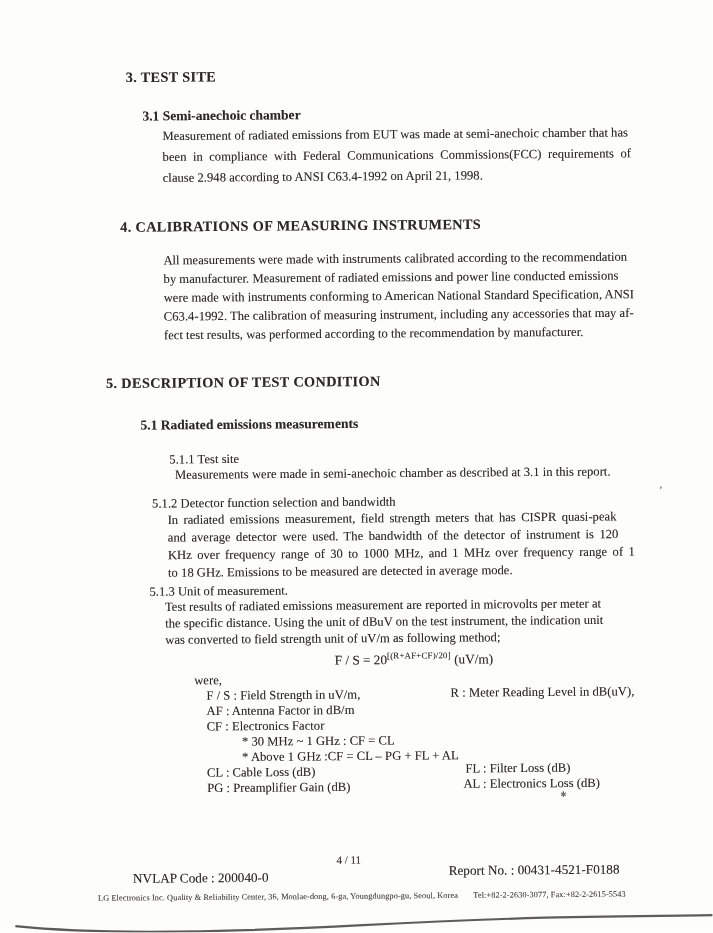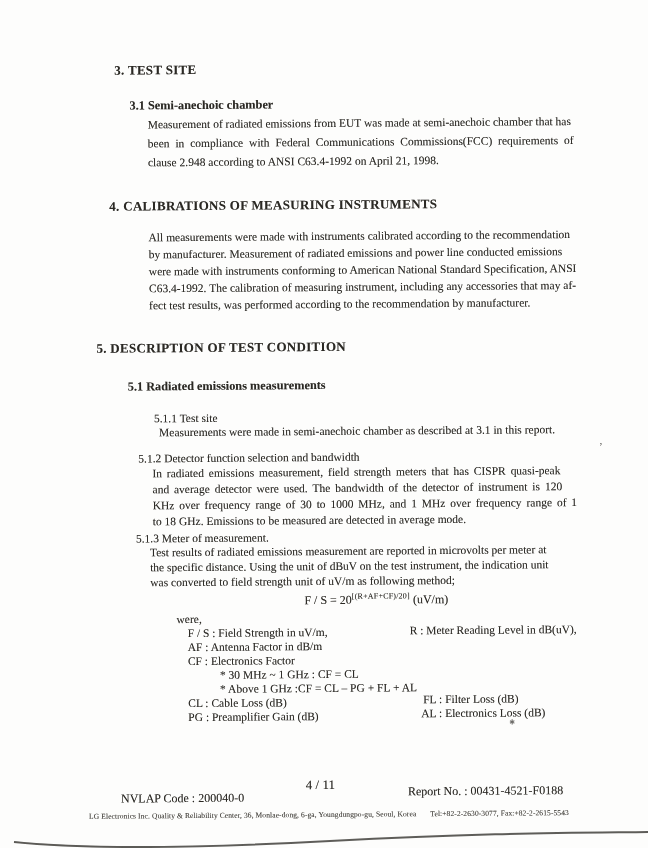--- a/index.html
+++ b/index.html
@@ -17,21 +17,21 @@
     transform-origin:324px 424px;
   }
   .abs{position:absolute;white-space:nowrap;text-shadow:0 0 .6px rgba(30,30,30,.35);}
   .h1{font-size:13px;font-weight:bold;letter-spacing:.3px;}
   .h2{font-size:12.3px;font-weight:bold;}
   .h3{font-size:11.5px;}
   .bd{font-size:11.5px;}
   .formula{font-size:12px;}
   .formula sup{font-size:8px;letter-spacing:.2px;}
   .defs{font-size:11.5px;}
-  .foot-page{font-size:13px;}
+  .foot-page{font-size:10px;}
   .foot-id{font-size:12px;}
   .foot-addr{font-size:7.5px;color:#45423c;letter-spacing:.1px;}
   .artifact{position:absolute;color:#3c3a36;}
   .edge-svg{position:absolute;left:0;top:0;pointer-events:none;}
 </style>
 </head>
 <body>
 
 <div class="page">
   <div class="tilt">
@@ -54,21 +54,21 @@
 
     <div class="abs h3" style="left:154px;top:411px;">5.1.1 Test site</div>
     <div class="abs bd" style="left:159px;top:425px;">Measurements were made in semi-anechoic chamber as described at 3.1 in this report.</div>
 
     <div class="abs h3" style="left:138px;top:451px;">5.1.2 Detector function selection and bandwidth</div>
     <div class="abs bd" style="left:152px;top:466px;word-spacing:2px;">In radiated emissions measurement, field strength meters that has CISPR quasi-peak</div>
     <div class="abs bd" style="left:152px;top:482px;word-spacing:2px;">and average detector were used. The bandwidth of the detector of instrument is 120</div>
     <div class="abs bd" style="left:152px;top:498px;word-spacing:2px;">KHz over frequency range of 30 to 1000 MHz, and 1 MHz over frequency range of 1</div>
     <div class="abs bd" style="left:152px;top:514px;">to 18 GHz. Emissions to be measured are detected in average mode.</div>
 
-    <div class="abs h3" style="left:135px;top:531px;">5.1.3 Meter of measurement.</div>
+    <div class="abs h3" style="left:135px;top:531px;">5.1.3 Unit of measurement.</div>
     <div class="abs bd" style="left:149px;top:545px;">Test results of radiated emissions measurement are reported in microvolts per meter at</div>
     <div class="abs bd" style="left:149px;top:560px;">the specific distance. Using the unit of dBuV on the test instrument, the indication unit</div>
     <div class="abs bd" style="left:149px;top:575px;">was converted to field strength unit of uV/m as following method;</div>
 
     <div class="abs formula" style="left:303px;top:592px;"><span>F / S = 20</span><sup>[(R+AF+CF)/20]</sup><span> (uV/m)</span></div>
     <div class="abs bd" style="left:175px;top:612px;">were,</div>
 
     <div class="abs defs" style="left:186px;top:626px;">F / S : Field Strength in uV/m,</div>
     <div class="abs defs" style="left:408px;top:625px;">R : Meter Reading Level in dB(uV),</div>
     <div class="abs defs" style="left:186px;top:640px;">AF : Antenna Factor in dB/m</div>

